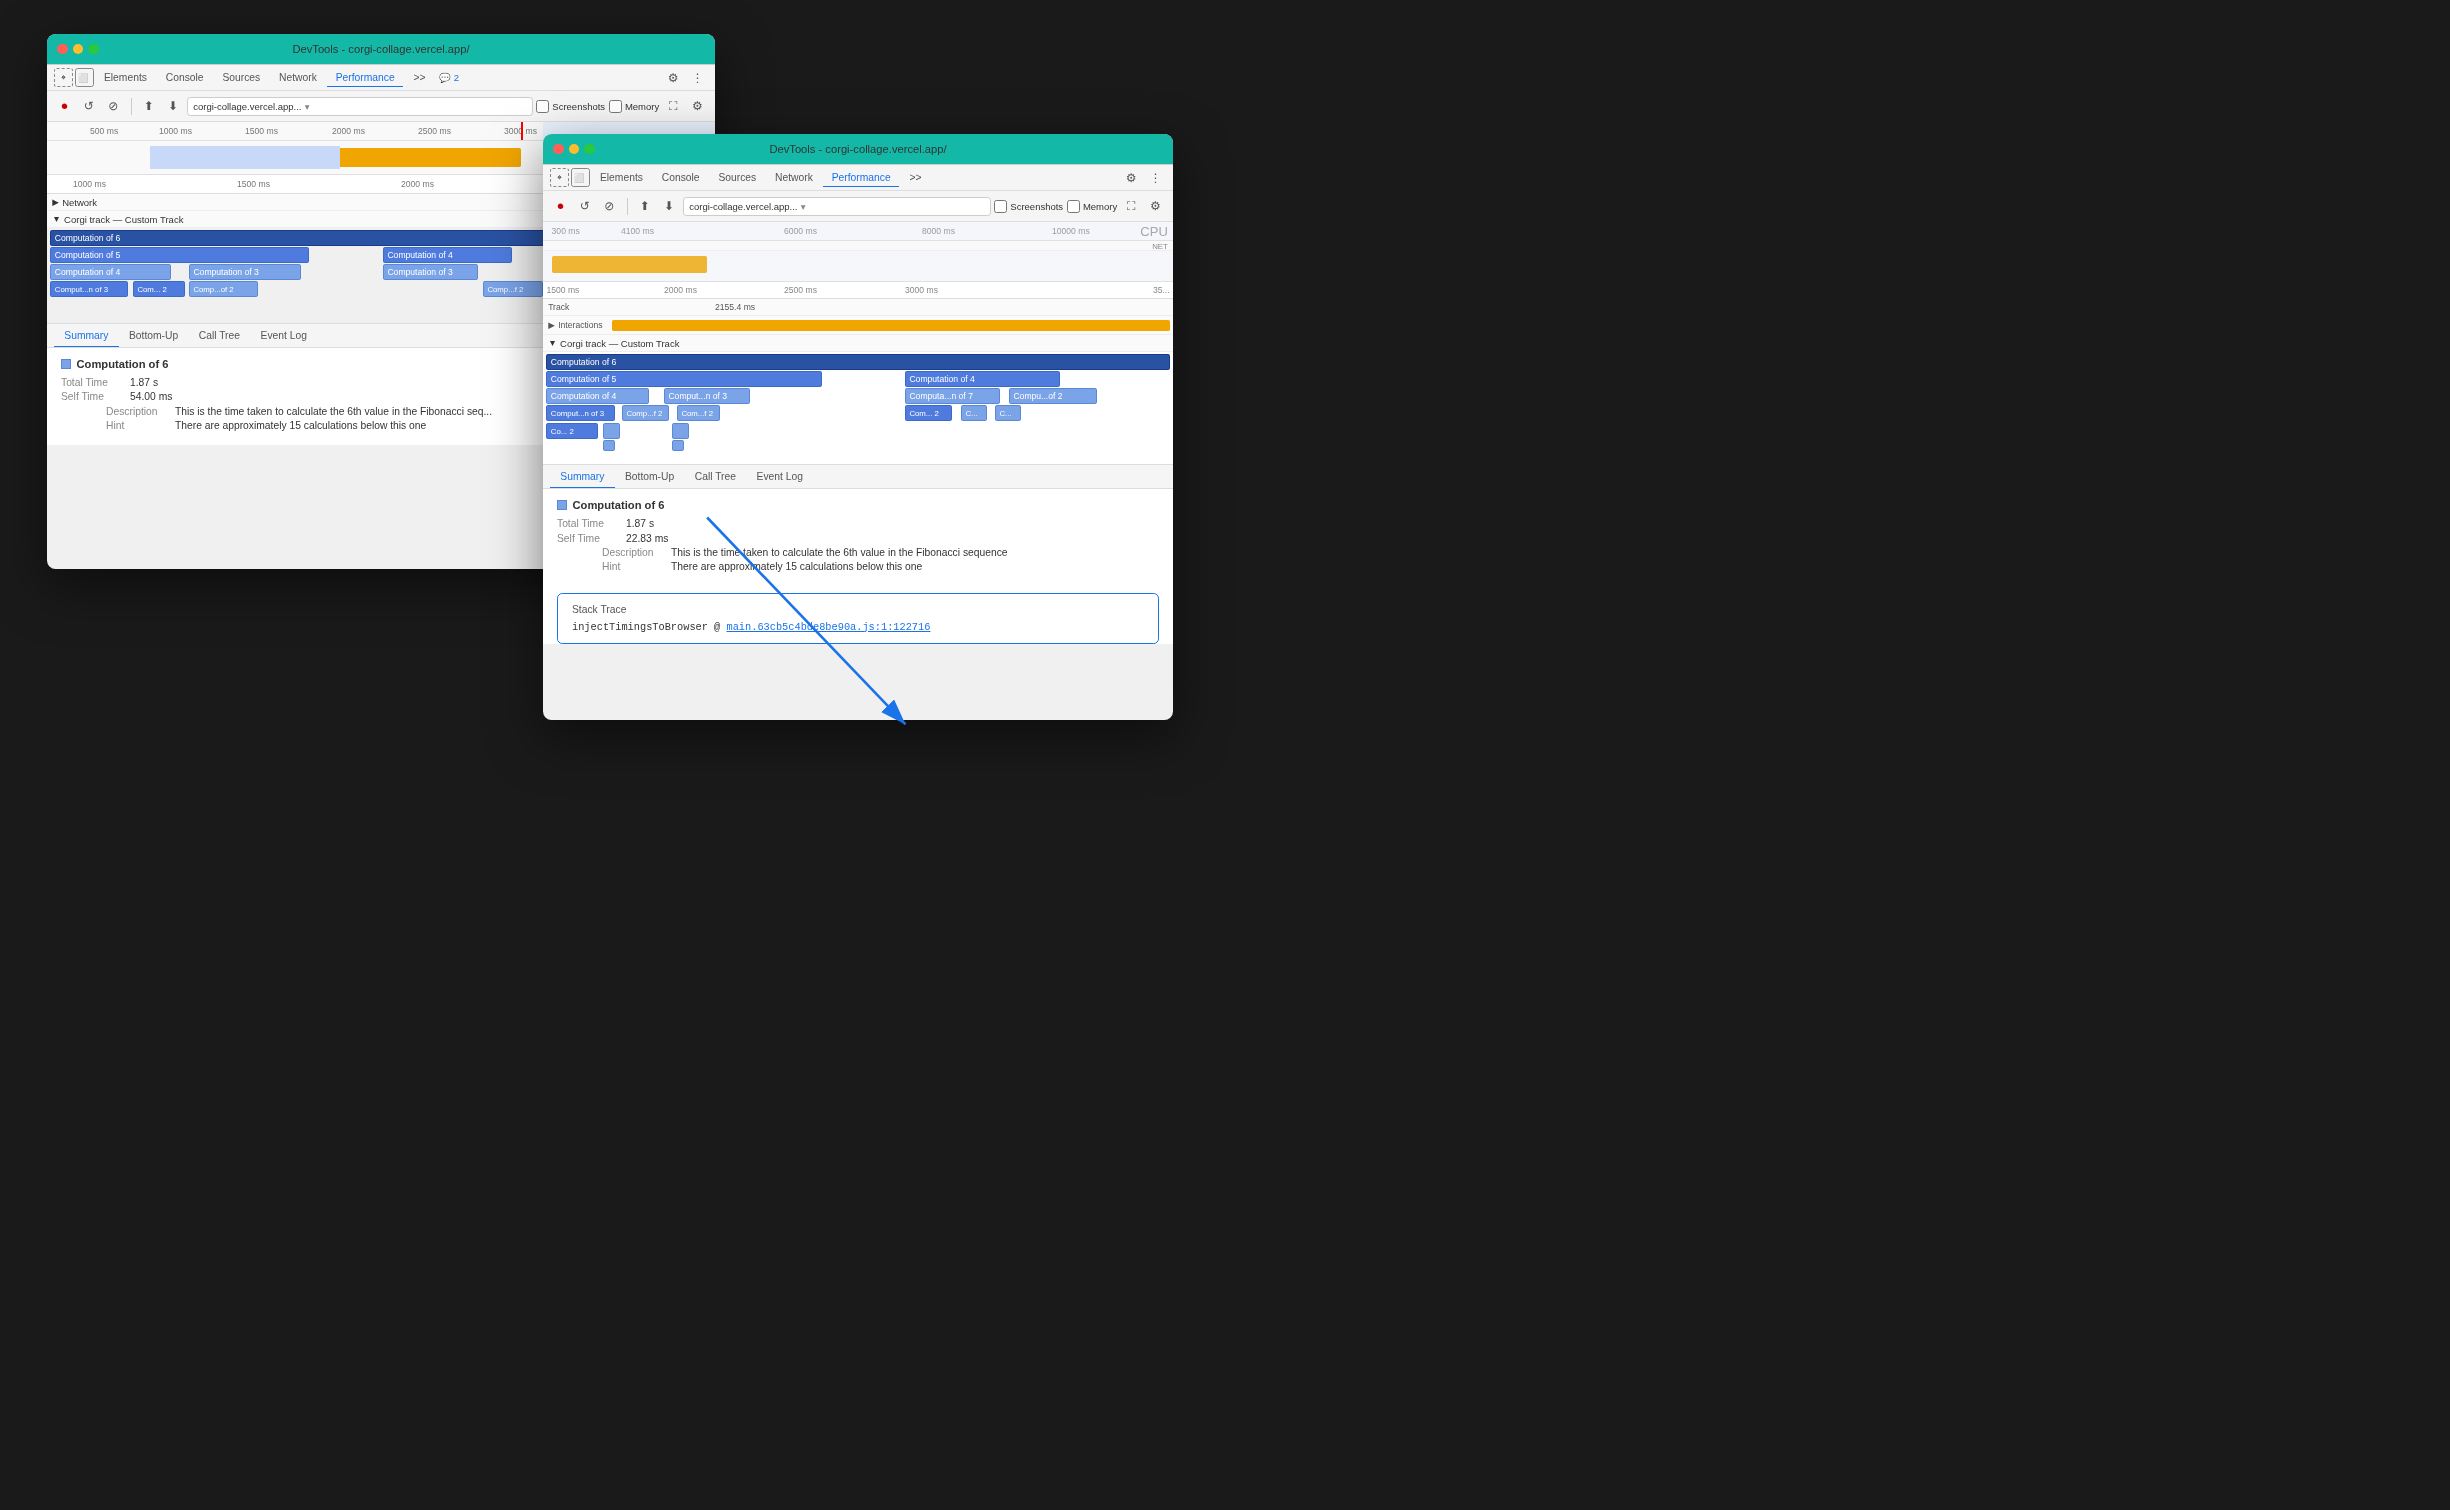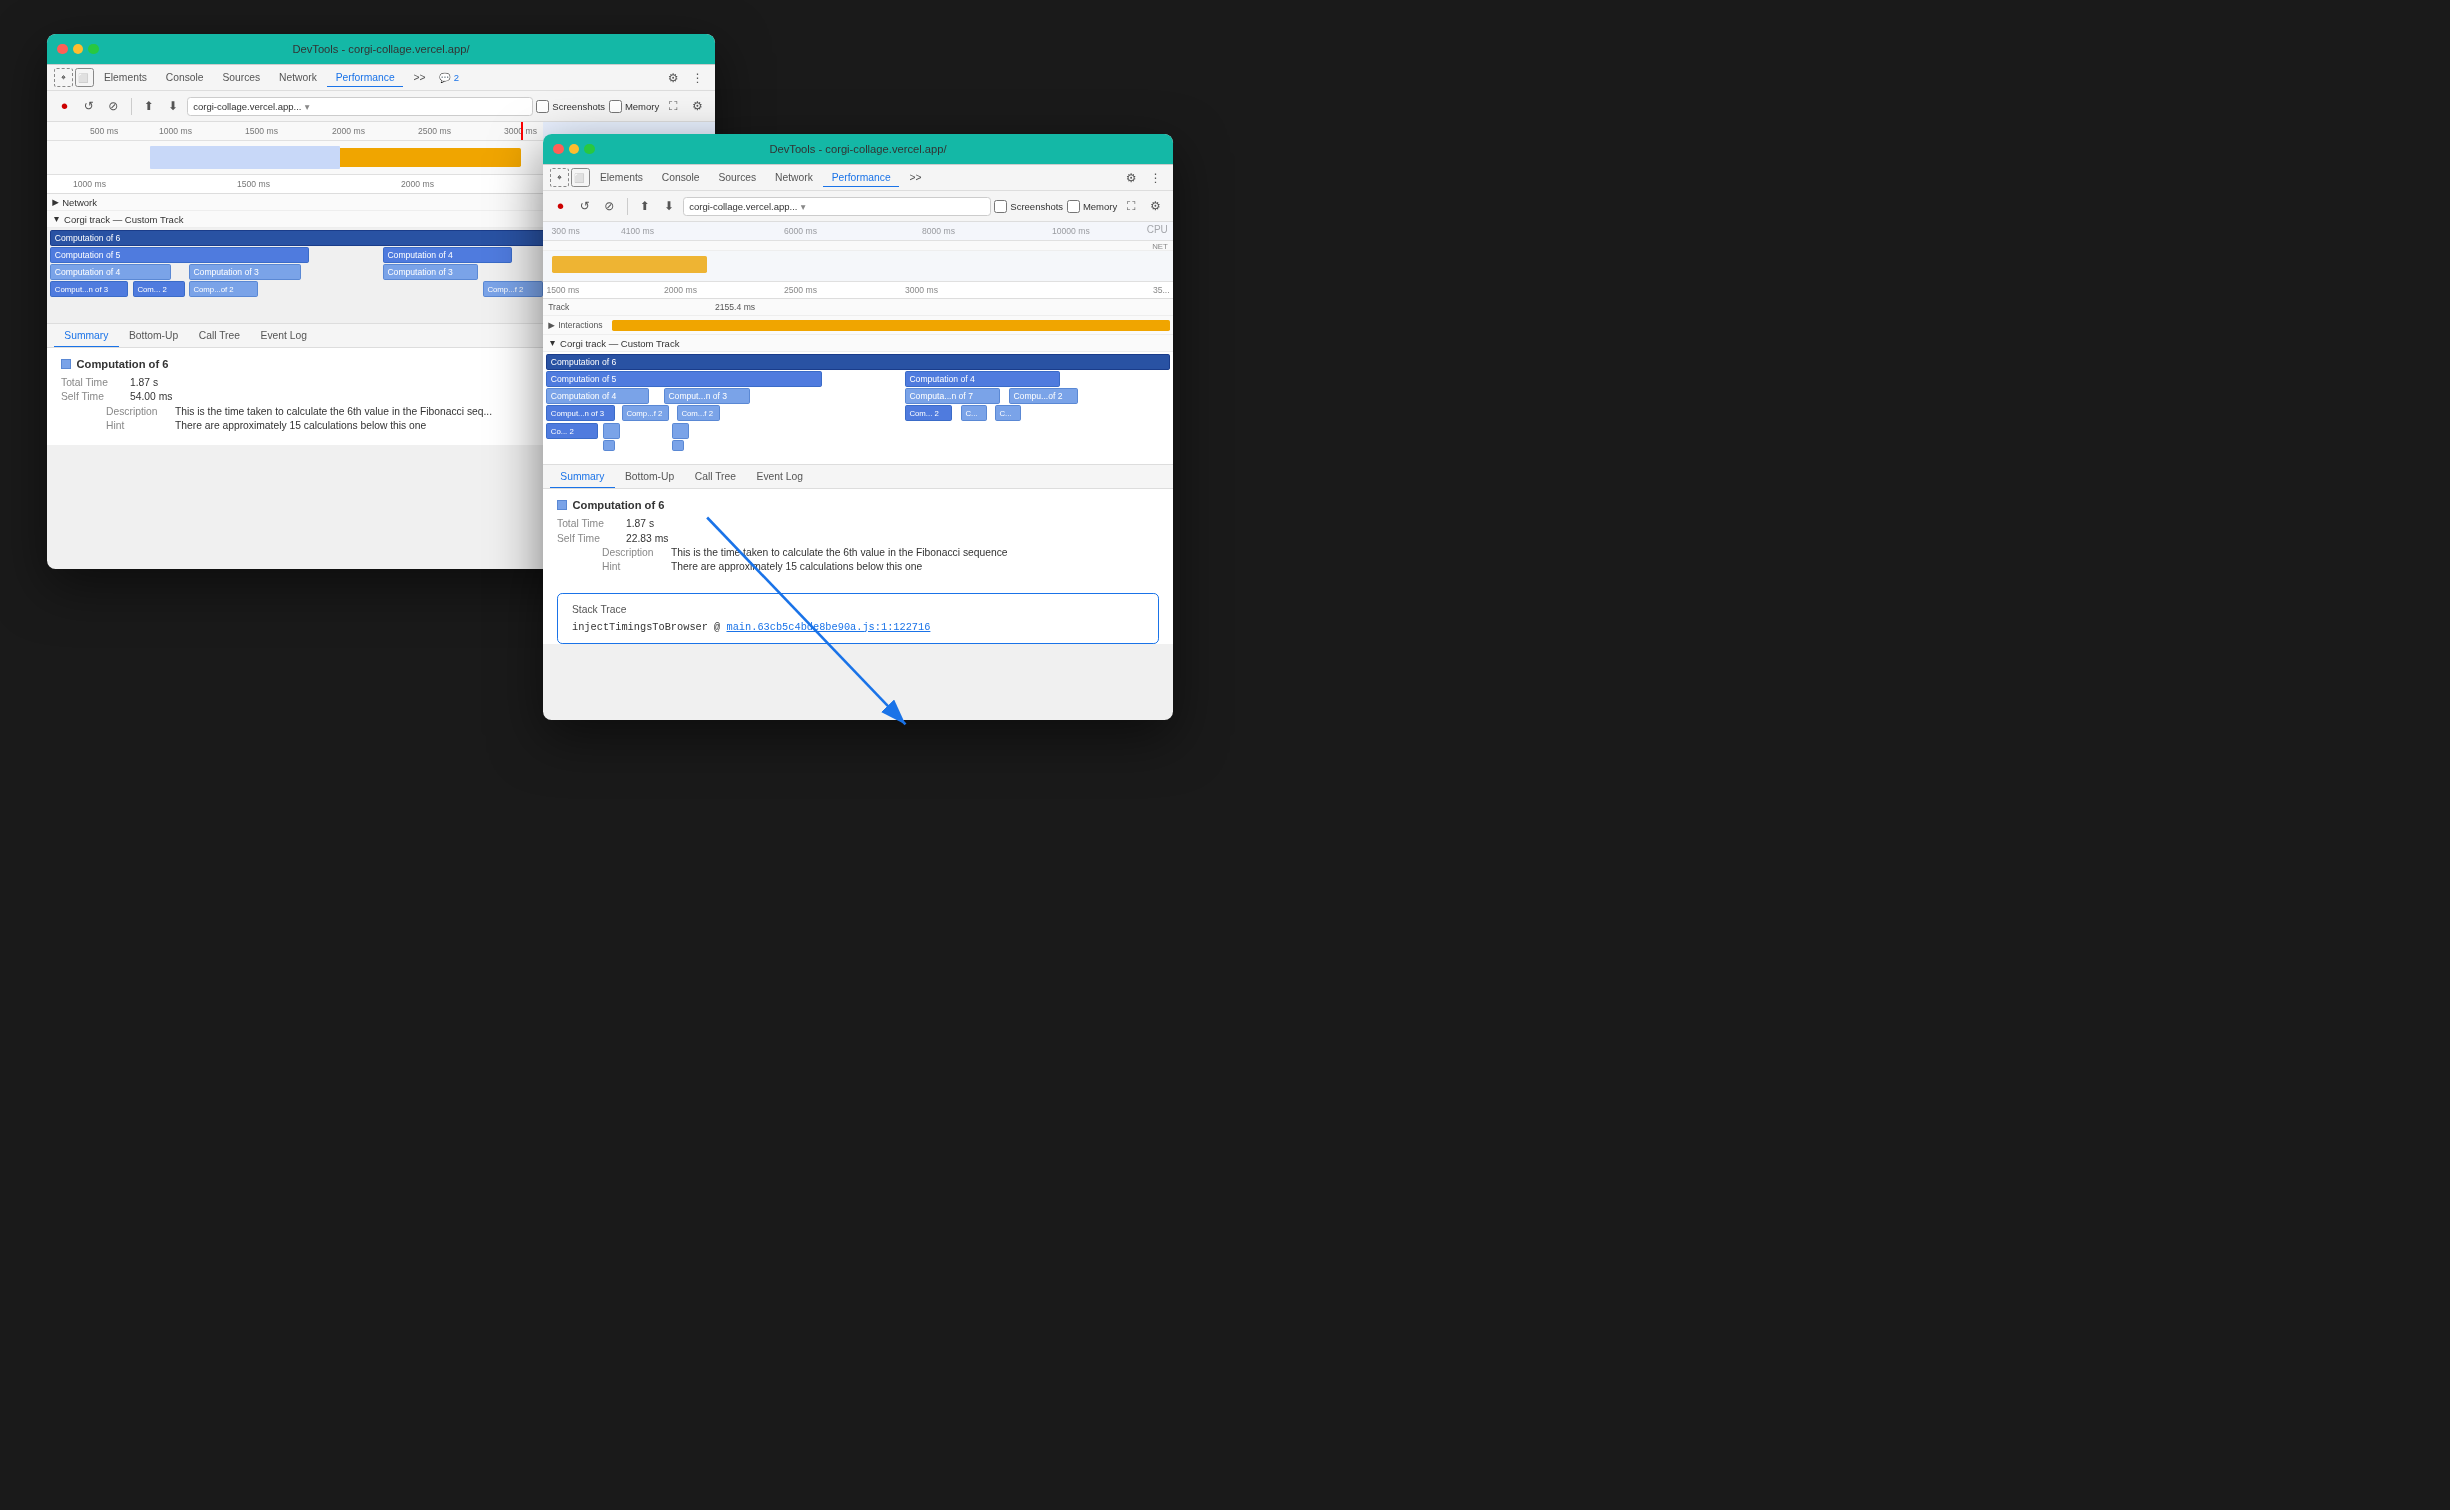--- a/index.html
+++ b/index.html
@@ -369,21 +369,21 @@
       padding: 0 3.4px;
       font-size: 8.6px;
       color: #888;
       position: relative;
     }
 
     .cpu-label {
       position: absolute;
       right: 5.2px;
       top: 1.7px;
-      font-size: 10px;
+      font-size: 13px;
       color: #888;
     }
   </style>
 </head>
 <body>
 
 <div class="devtools-window window1">
 
   <div class="window-titlebar">
     <div class="traffic-lights">
@@ -613,21 +613,21 @@
   <div class="track-body" style="height:112px;position:relative;background:#fff;">
 
     <div class="comp-bar selected" style="left:3.4px;top:1.7px;right:3.4px;width:auto;">Computation of 6</div>
 
     <div class="comp-bar" style="left:3.4px;top:19px;width:276px;">Computation of 5</div>
     <div class="comp-bar" style="left:362px;top:19px;width:155px;">Computation of 4</div>
 
     <div class="comp-bar light" style="left:3.4px;top:36px;width:103px;">Computation of 4</div>
     <div class="comp-bar light" style="left:121px;top:36px;width:86px;">Comput...n of 3</div>
     <div class="comp-bar light" style="left:362px;top:36px;width:95px;">Computа...n of 7</div>
-    <div class="comp-bar light" style="left:466px;top:36px;width:69px;">Compu...of 2</div>
+    <div class="comp-bar light" style="left:466px;top:36px;width:88px;">Compu...of 2</div>
 
     <div class="comp-bar" style="left:3.4px;top:53px;width:69px;font-size:7.8px;">Comput...n of 3</div>
     <div class="comp-bar light" style="left:79px;top:53px;width:47px;font-size:7.8px;">Comp...f 2</div>
     <div class="comp-bar light" style="left:134px;top:53px;width:43px;font-size:7.8px;">Com...f 2</div>
     <div class="comp-bar" style="left:362px;top:53px;width:47px;font-size:7.8px;">Com... 2</div>
     <div class="comp-bar light" style="left:418px;top:53px;width:26px;font-size:7.8px;">C...</div>
     <div class="comp-bar light" style="left:452px;top:53px;width:26px;font-size:7.8px;">C...</div>
 
     <div class="comp-bar" style="left:3.4px;top:71px;width:52px;font-size:7.8px;">Co... 2</div>
     <div class="comp-bar light" style="left:60px;top:71px;width:17px;"></div>

